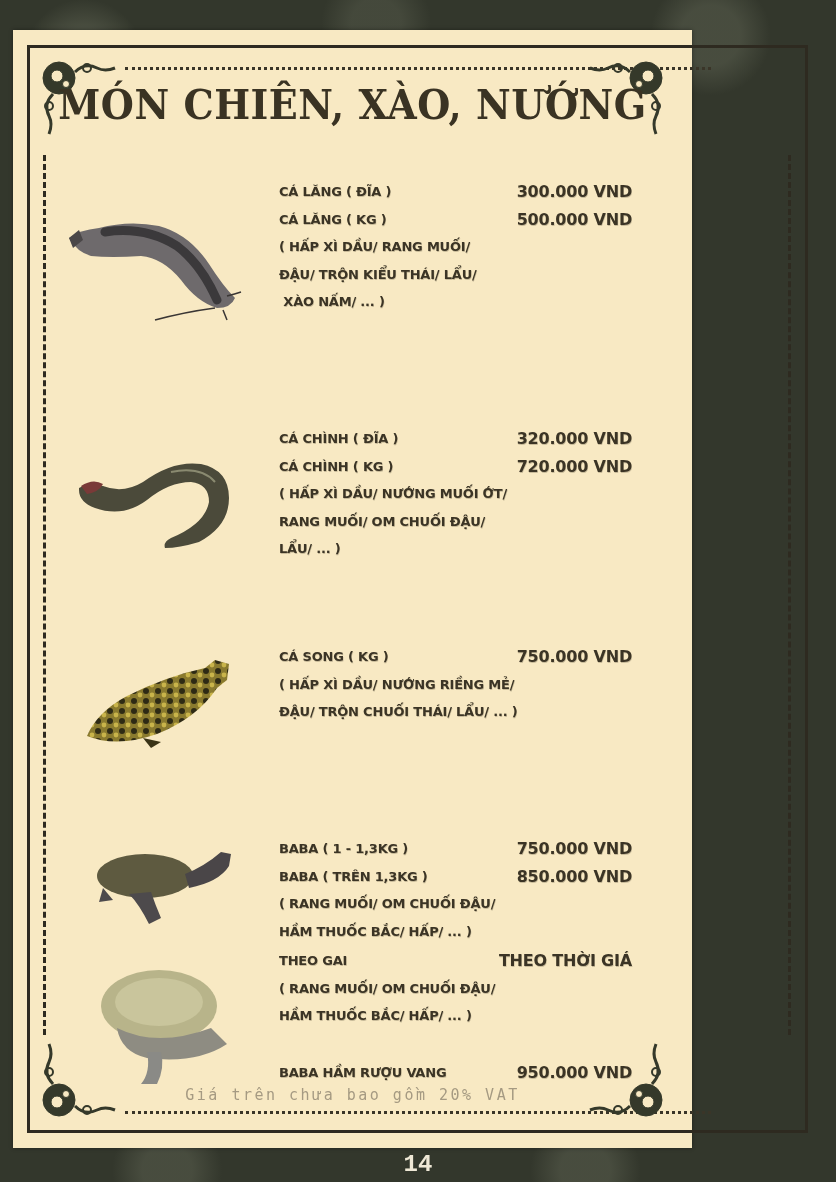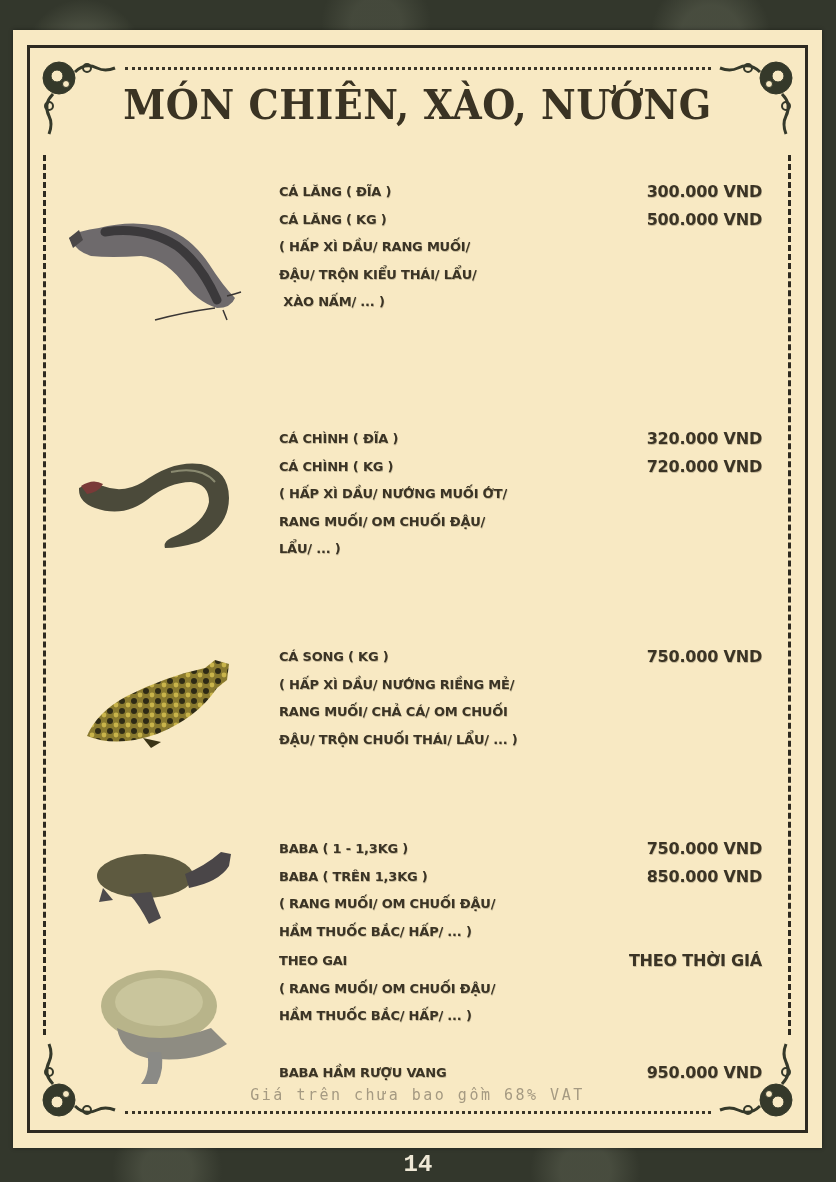--- a/index.html
+++ b/index.html
@@ -9,21 +9,21 @@
     background: #33372c;
     background-image:
       radial-gradient(circle at 10% 5%, rgba(120,125,105,0.35) 0 30px, transparent 60px),
       radial-gradient(circle at 45% 2%, rgba(120,125,105,0.25) 0 25px, transparent 55px),
       radial-gradient(circle at 85% 3%, rgba(120,125,105,0.3) 0 30px, transparent 60px),
       radial-gradient(circle at 20% 99%, rgba(120,125,105,0.3) 0 25px, transparent 55px),
       radial-gradient(circle at 70% 99%, rgba(120,125,105,0.3) 0 25px, transparent 55px);
     font-family: "DejaVu Sans", sans-serif;
   }
   .paper {
-    position: absolute; left: 13px; top: 30px; width: 809px; height: 1118px;
+    position: absolute; left: 13px; top: 30px; width: 679px; height: 1118px;
     background: #f8e9c3;
     box-shadow: 0 0 4px rgba(0,0,0,0.4);
   }
   .frame {
     position: absolute; left: 14px; top: 15px; width: 781px; height: 1088px;
     border: 3px solid #2e2a20;
   }
   .dash-h {
     position: absolute; height: 0; border-top: 3px dotted #3a3528;
   }
@@ -167,21 +167,20 @@
         <circle cx="3" cy="3" r="3" fill="#2e2a14"></circle>
         <circle cx="9" cy="7" r="2.4" fill="#c9b44a"></circle>
       </pattern>
     </defs>
     <path d="M4 78 q10 -24 40 -40 q40 -20 78 -28 l10 -8 l14 4 l-2 16 l-10 8 q-20 30 -60 46 q-40 14 -70 2z" fill="url(#spots)"></path>
     <path d="M60 80 l8 10 l10 -6z" fill="#3a3316"></path>
   </svg>
   <div class="item-text" style="top:613px;">
     <div>CÁ SONG ( KG )</div>
     <div>( HẤP XÌ DẦU/ NƯỚNG RIỀNG MẺ/</div>
-    <div>RANG MUỐI/ CHẢ CÁ/ OM CHUỐI</div>
     <div>ĐẬU/ TRỘN CHUỐI THÁI/ LẨU/ ... )</div>
   </div>
   <div class="price" style="top:613px;">
     <div>750.000 VND</div>
   </div>
 
   <svg class="pic" style="left:76px; top:818px;" width="150" height="82" viewBox="0 0 150 82">
     <ellipse cx="56" cy="28" rx="48" ry="22" fill="#5e5a40"></ellipse>
     <path d="M96 26 q20 -8 36 -22 l10 2 l-2 12 q-10 16 -40 22z" fill="#4a4648"></path>
     <path d="M40 46 q10 10 20 30 l12 -6 q-6 -14 -10 -26z" fill="#4d4a4c"></path>
@@ -206,16 +205,16 @@
   </div>
   <div class="price" style="top:805px;">
     <div>750.000 VND</div>
     <div>850.000 VND</div>
     <div style="height:55px;"></div>
     <div style="margin-top:2px;">THEO THỜI GIÁ</div>
     <div style="height:82.5px;"></div>
     <div style="margin-top:2px;">950.000 VND</div>
   </div>
 
-  <div class="note">Giá trên chưa bao gồm 68% VAT</div>
+  <div class="note">Giá trên chưa bao gồm 20% VAT</div>
 </div>
 
 <div class="page-num">14</div>
 
 </body></html>

